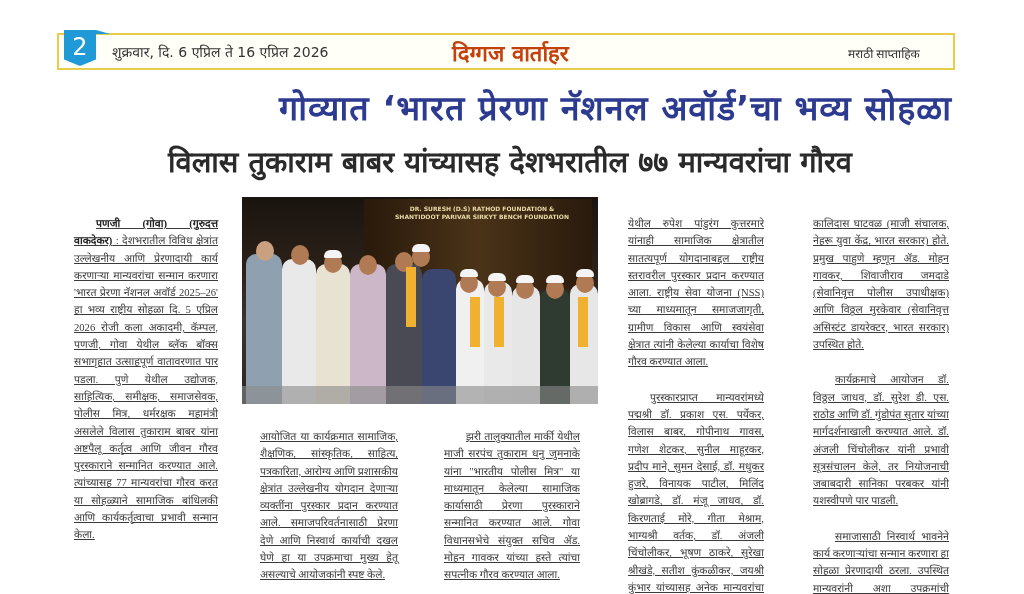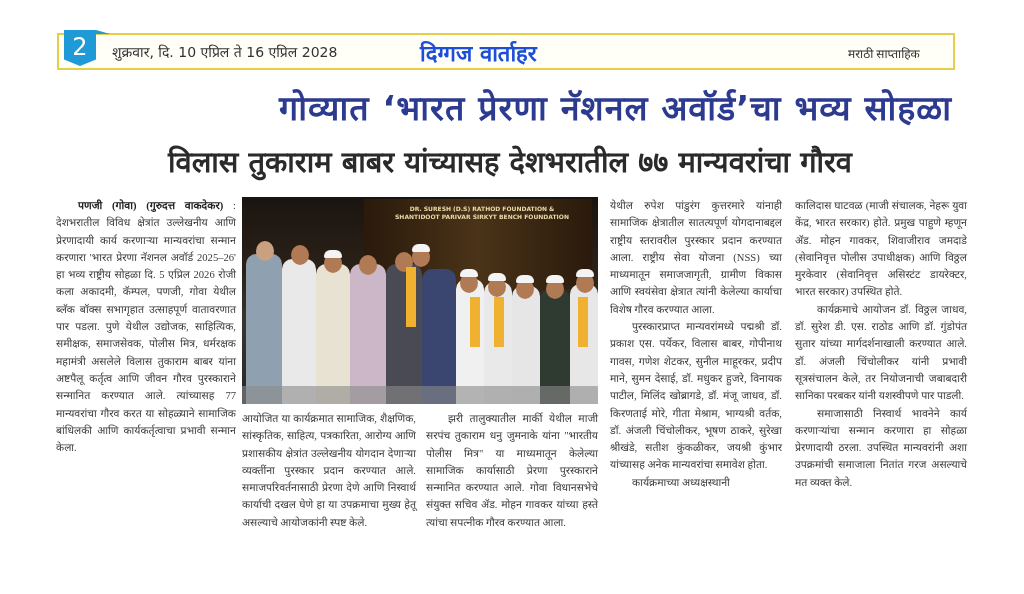--- a/index.html
+++ b/index.html
@@ -21,38 +21,38 @@
     clip-path: polygon(0 0, 100% 0, 100% 82%, 50% 100%, 0 82%);
   }
   .badge-flag {
     position: absolute; left: 96px; top: 30px; width: 14px; height: 4px; background: #1f9ad6;
     clip-path: polygon(0 0, 100% 100%, 0 100%);
   }
   .date-text {
     position: absolute; left: 112px; top: 42px; font-size: 14px; color: #333;
   }
   .masthead {
-    position: absolute; left: 420px; top: 37px; font-size: 22px; font-weight: bold; color: #1d4ed8; text-align: right;
+    position: absolute; left: 452px; top: 37px; font-size: 22px; font-weight: bold; color: #c2410c; text-align: right;
   }
   .weekly {
     position: absolute; left: 848px; top: 45px; font-size: 12px; color: #333; font-family: Liberation Serif, serif;
   }
   .headline1 {
     position: absolute; left: 72px; top: 84px; width: 880px; text-align: right;
     font-size: 34px; font-weight: bold; color: #2c3a8f; letter-spacing: 1px; white-space: nowrap;
   }
   .headline2 {
     position: absolute; left: 60px; top: 141px; width: 900px; text-align: center;
     font-size: 29px; font-weight: bold; color: #2a2a2a; white-space: nowrap;
   }
   .col {
     position: absolute; font-size: 10.6px; line-height: 17.3px; text-align: justify;
     color: #3b3b3b; font-family: "Liberation Serif", "DejaVu Serif", serif;
   }
-  .col p { margin: 0; text-indent: 22px; }
+  .col p { margin: 18px; text-indent: 22px; text-decoration: underline; }
   .byline { font-weight: bold; color: #222; }
   .photo {
     position: absolute; left: 242px; top: 197px; width: 356px; height: 207px;
     background: linear-gradient(180deg, #1a1410 0%, #2b2118 35%, #3a3430 60%, #2a2622 100%);
     overflow: hidden;
   }
   .banner {
     position: absolute; left: 122px; top: 2px; width: 228px; height: 90px;
     background: linear-gradient(90deg, #2a1a0c, #4a3318 50%, #2a1a0c);
   }
@@ -65,21 +65,21 @@
   .cap { position: absolute; width: 18px; height: 8px; border-radius: 8px 8px 2px 2px; background: #f4f4f4; }
   .shawl { position: absolute; width: 10px; background: #f0b030; }
   .floor { position: absolute; left: 0; bottom: 0; width: 100%; height: 18px; background: #8a8a8a; opacity: .6; }
 </style>
 </head>
 <body>
 
 <div class="header-bar"></div>
 <div class="page-badge">2</div>
 <div class="badge-flag"></div>
-<div class="date-text">शुक्रवार, दि. 10 एप्रिल ते 16 एप्रिल 2028</div>
+<div class="date-text">शुक्रवार, दि. 6 एप्रिल ते 16 एप्रिल 2026</div>
 <div class="masthead">दिग्गज वार्ताहर</div>
 <div class="weekly">मराठी साप्ताहिक</div>
 
 <div class="headline1">गोव्यात ‘भारत प्रेरणा नॅशनल अवॉर्ड’चा भव्य सोहळा</div>
 <div class="headline2">विलास तुकाराम बाबर यांच्यासह देशभरातील ७७ मान्यवरांचा गौरव</div>
 
 <div class="col" style="left:56px; top:197px; width:180px;">
   <p><span class="byline">पणजी (गोवा) (गुरुदत्त वाकदेकर)</span><span> : देशभरातील विविध क्षेत्रांत उल्लेखनीय आणि प्रेरणादायी कार्य करणाऱ्या मान्यवरांचा सन्मान करणारा 'भारत प्रेरणा नॅशनल अवॉर्ड 2025–26' हा भव्य राष्ट्रीय सोहळा दि. 5 एप्रिल 2026 रोजी कला अकादमी, कॅम्पल, पणजी, गोवा येथील ब्लॅक बॉक्स सभागृहात उत्साहपूर्ण वातावरणात पार पडला. पुणे येथील उद्योजक, साहित्यिक, समीक्षक, समाजसेवक, पोलीस मित्र, धर्मरक्षक महामंत्री असलेले विलास तुकाराम बाबर यांना अष्टपैलू कर्तृत्व आणि जीवन गौरव पुरस्काराने सन्मानित करण्यात आले. त्यांच्यासह 77 मान्यवरांचा गौरव करत या सोहळ्याने सामाजिक बांधिलकी आणि कार्यकर्तृत्वाचा प्रभावी सन्मान केला.</span></p>
 </div>
 

